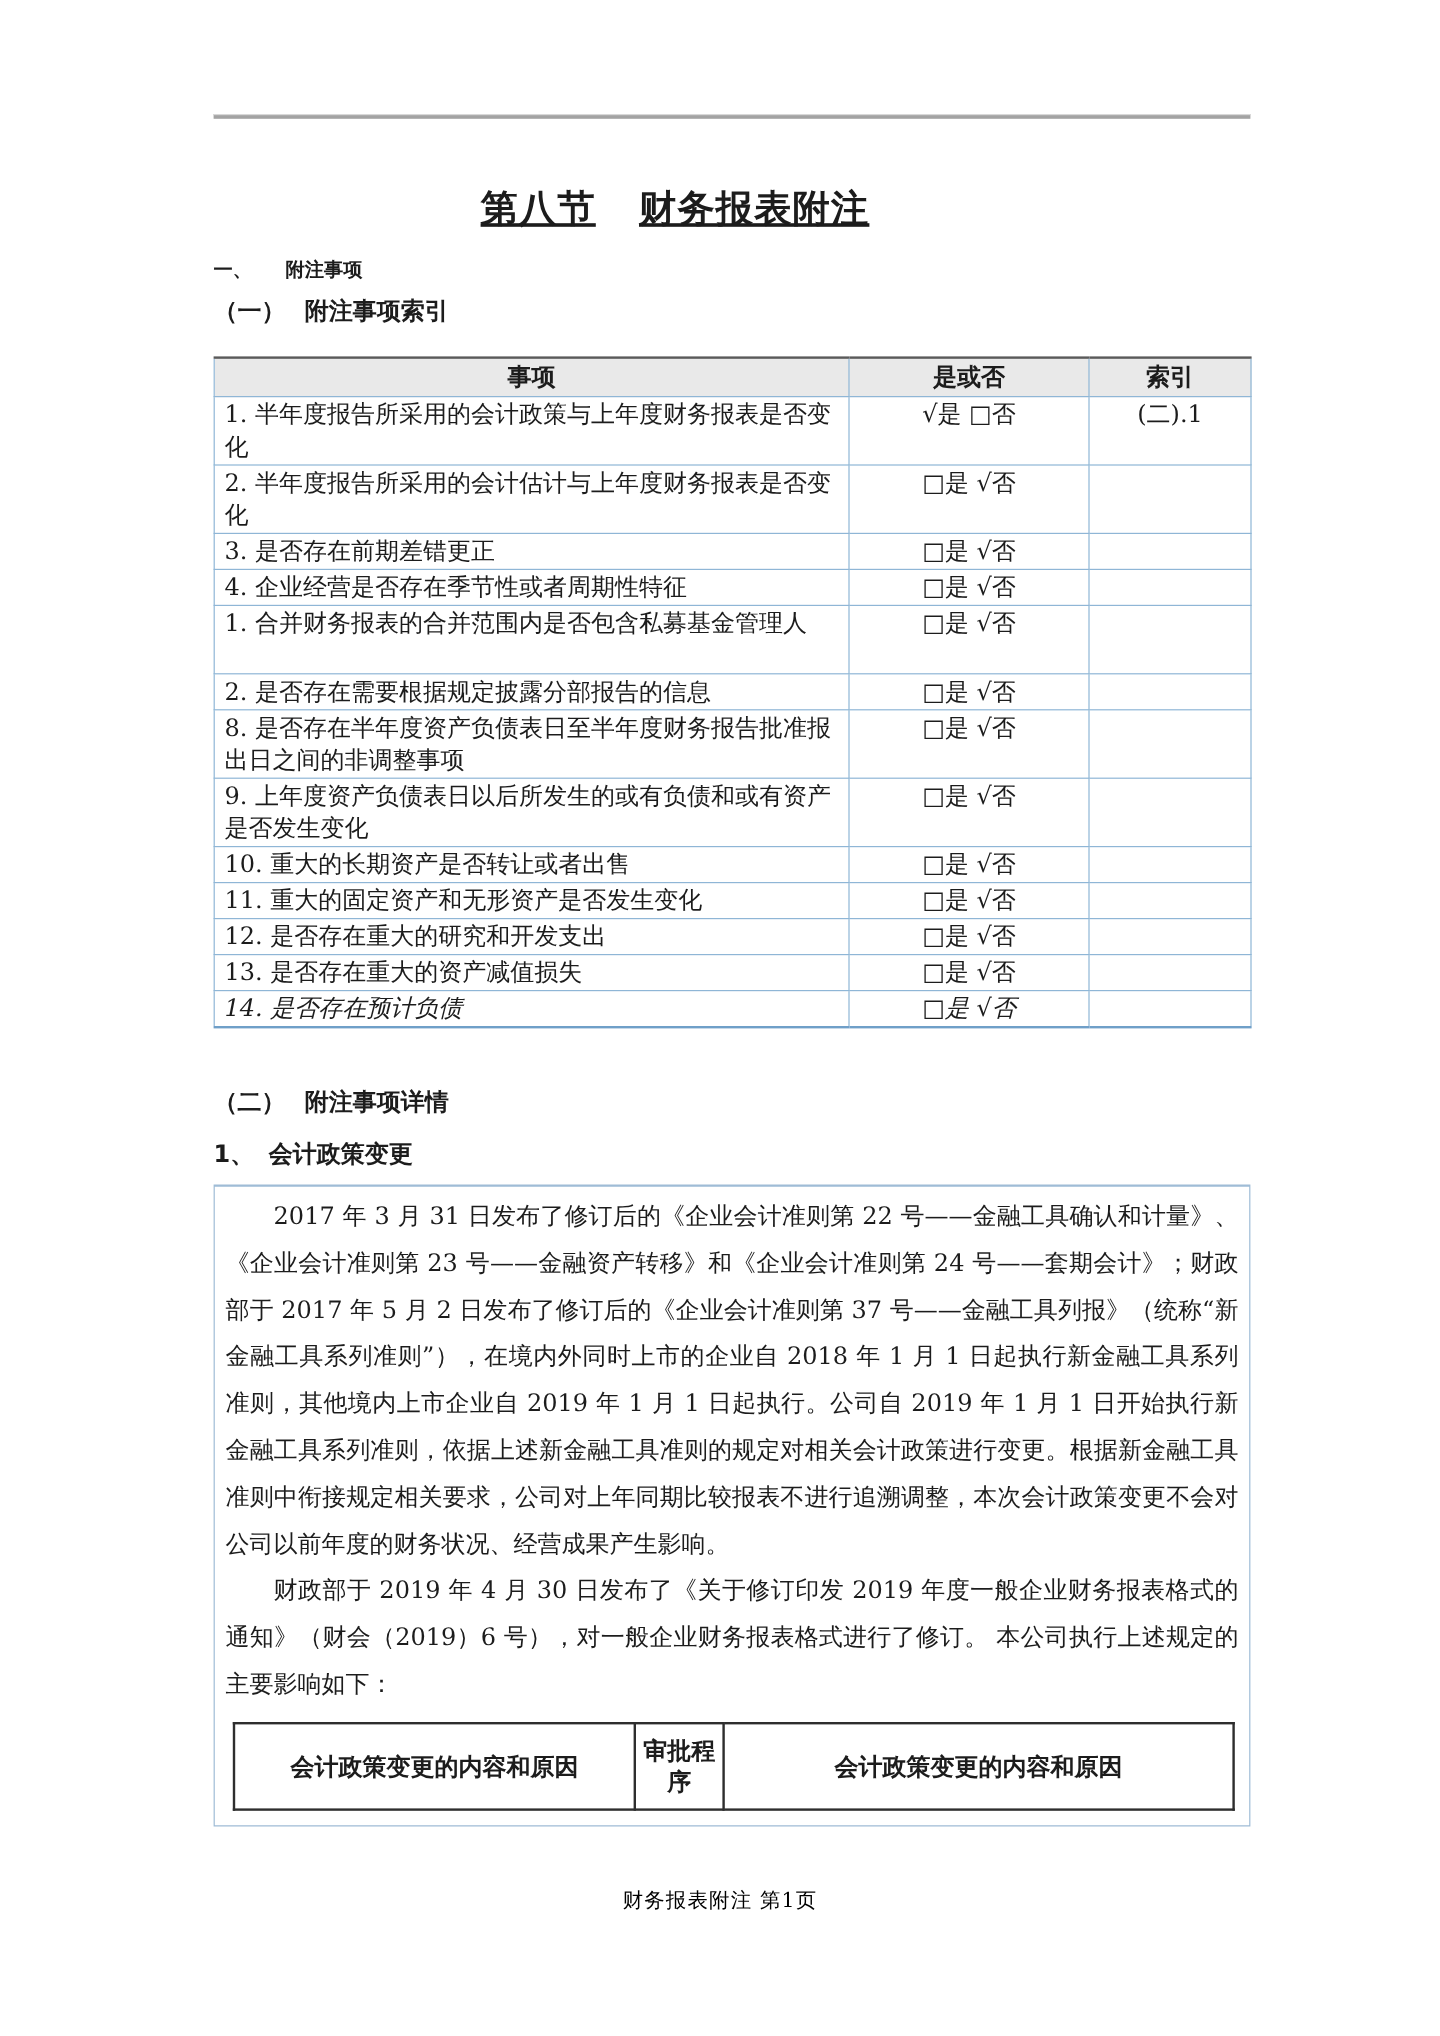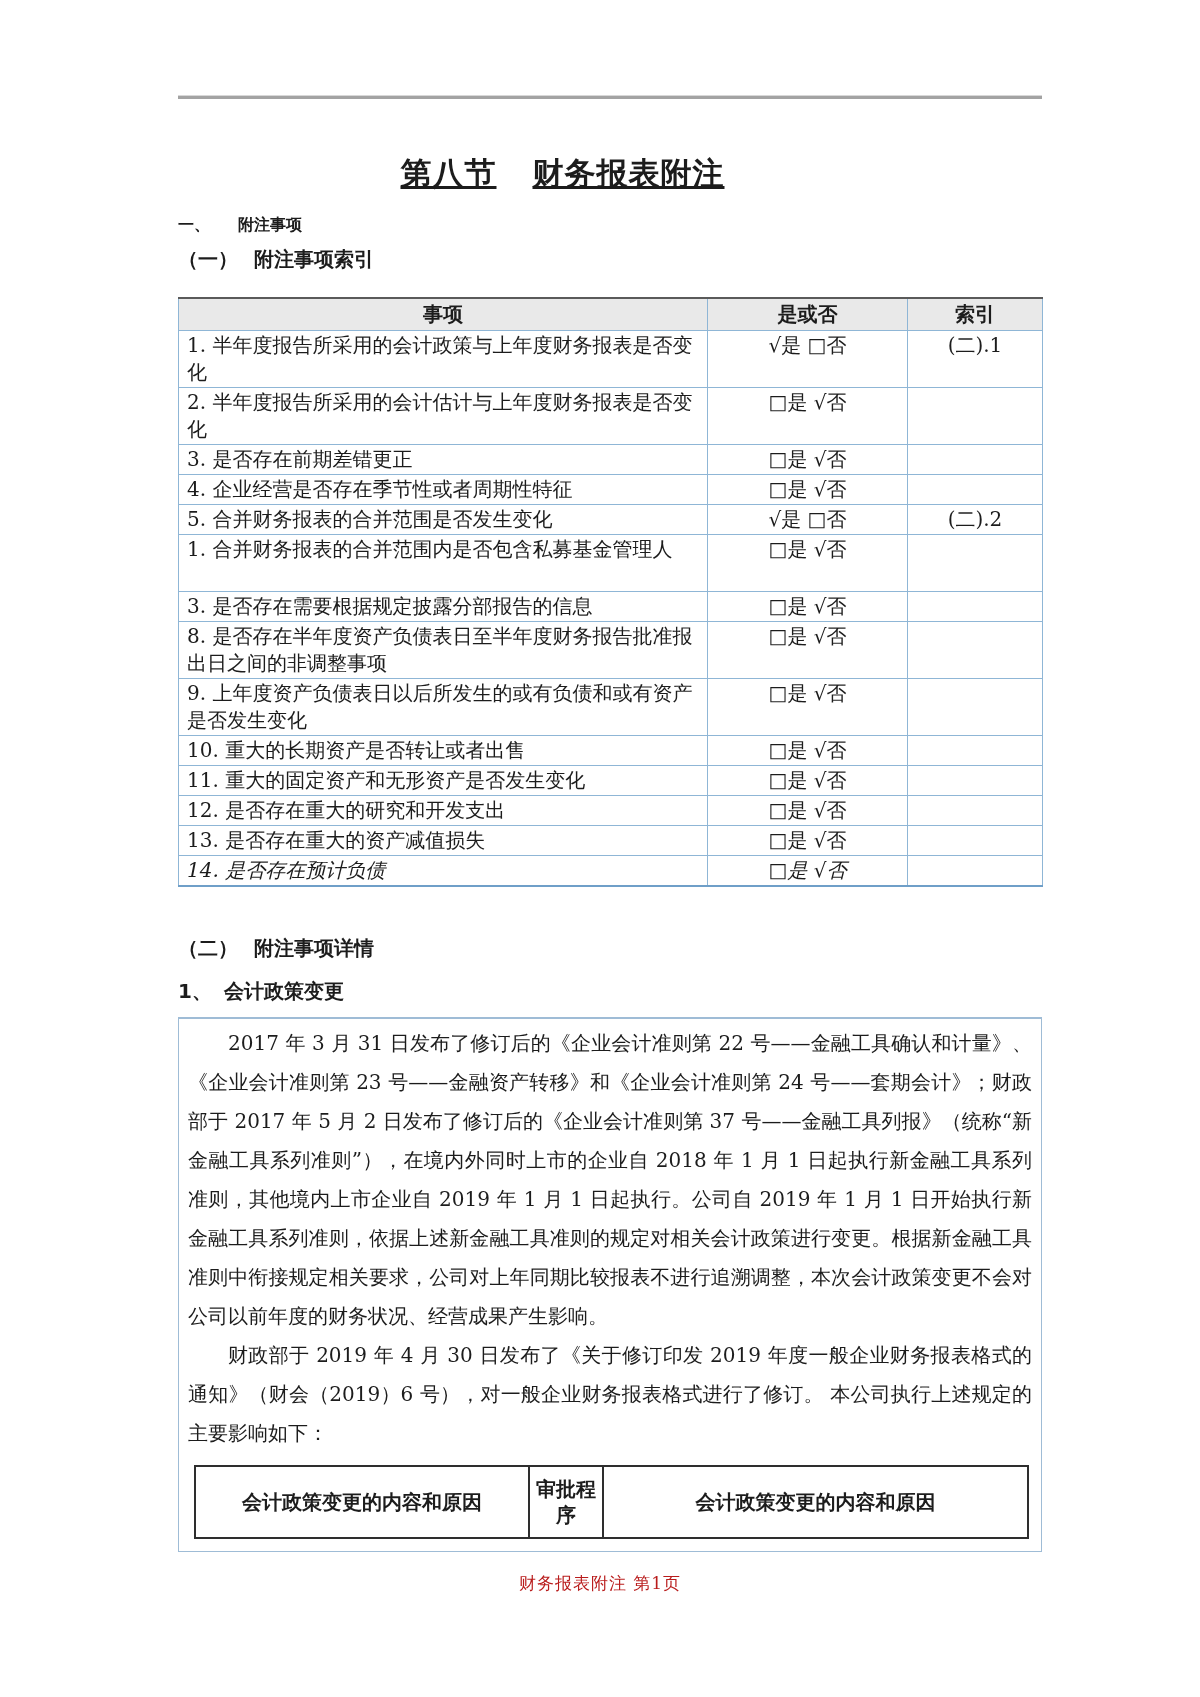--- a/index.html
+++ b/index.html
@@ -59,21 +59,21 @@
   }
   table.approval-table col.a1 { width:334px; }
   table.approval-table col.a2 { width:74px; }
   table.approval-table col.a3 { width:425px; }
   table.approval-table td {
     border:2px solid #2e2e2e; text-align:center; vertical-align:middle;
     line-height:26px; padding:9px 4px;
   }
   .footer {
     position:absolute; top:1572px; left:0; width:1200px; text-align:center;
-    font-size:17px; color:#b91c1c; padding:0; letter-spacing:1px;
+    font-size:17px; color:#000000; padding:0; letter-spacing:1px;
   }
 </style>
 </head>
 <body>
 
 <div class="page">
 
   <div class="top-rule"></div>
 
   <div class="doc-title"><span>第八节</span><span class="tgap"></span><span>财务报表附注</span></div>
@@ -113,32 +113,27 @@
         <tr>
           <td class="c-item">3. 是否存在前期差错更正</td>
           <td class="c-choice">□是 √否</td>
           <td class="c-index"></td>
         </tr>
         <tr>
           <td class="c-item">4. 企业经营是否存在季节性或者周期性特征</td>
           <td class="c-choice">□是 √否</td>
           <td class="c-index"></td>
         </tr>
-        <tr>
-          <td class="c-item">5. 合并财务报表的合并范围是否发生变化</td>
-          <td class="c-choice">√是 □否</td>
-          <td class="c-index">(二).2</td>
-        </tr>
         <tr class="dbl">
           <td class="c-item">1. 合并财务报表的合并范围内是否包含私募基金管理人</td>
           <td class="c-choice">□是 √否</td>
           <td class="c-index"></td>
         </tr>
         <tr>
-          <td class="c-item">3. 是否存在需要根据规定披露分部报告的信息</td>
+          <td class="c-item">2. 是否存在需要根据规定披露分部报告的信息</td>
           <td class="c-choice">□是 √否</td>
           <td class="c-index"></td>
         </tr>
         <tr class="dbl">
           <td class="c-item">8. 是否存在半年度资产负债表日至半年度财务报告批准报出日之间的非调整事项</td>
           <td class="c-choice">□是 √否</td>
           <td class="c-index"></td>
         </tr>
         <tr class="dbl">
           <td class="c-item">9. 上年度资产负债表日以后所发生的或有负债和或有资产是否发生变化</td>

